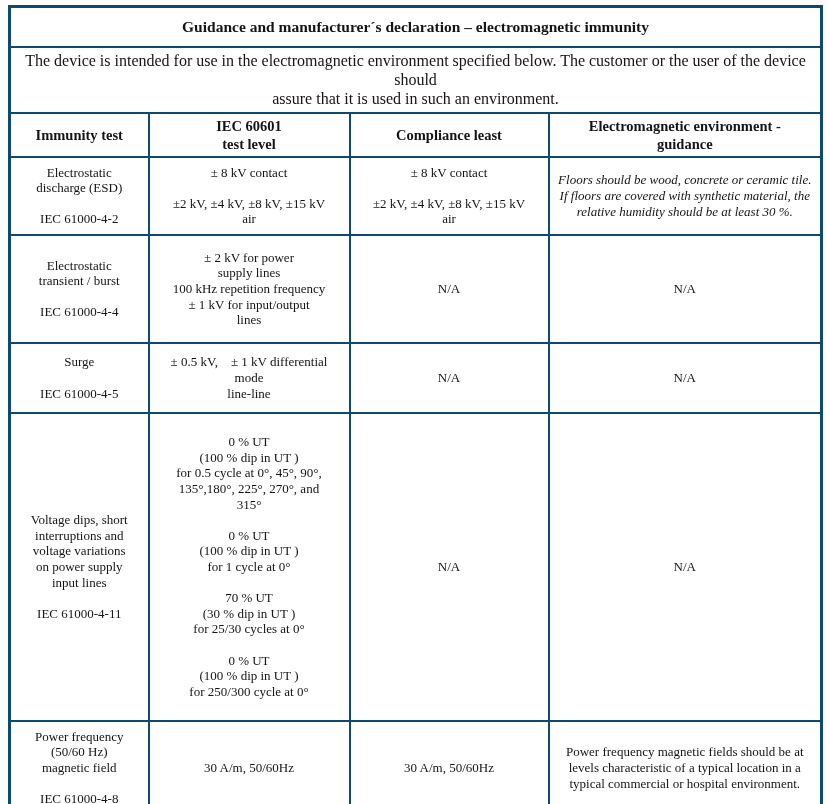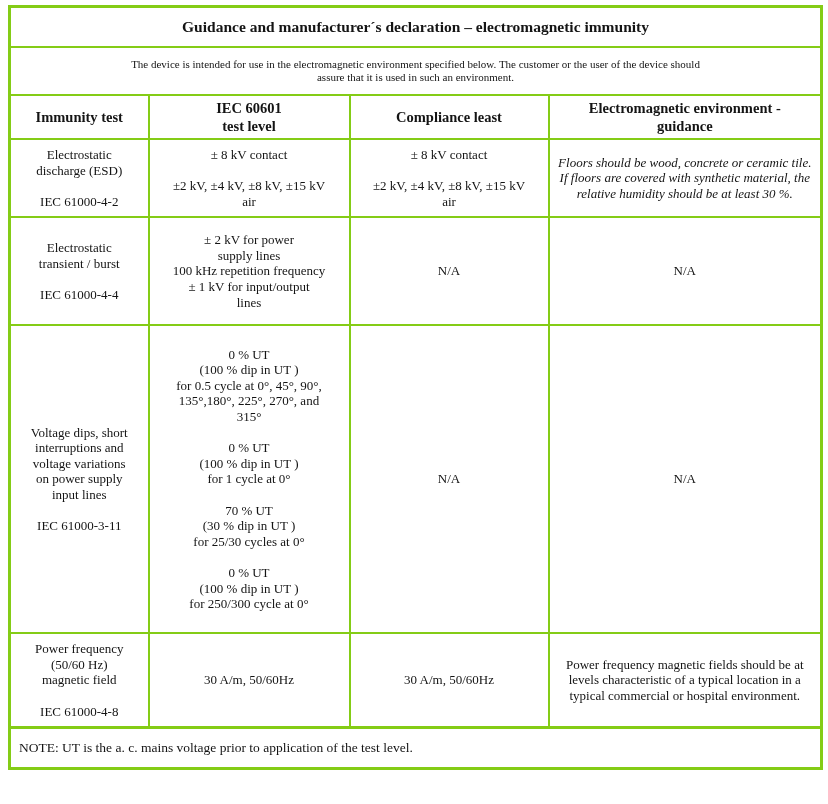--- a/index.html
+++ b/index.html
@@ -16,21 +16,21 @@
     font-family: "Liberation Serif", "DejaVu Serif", serif;
     color: #141414;
   }
   table.emc {
     border-collapse: collapse;
     table-layout: fixed;
     width: 812px;
     background: #ffffff;
   }
   table.emc td {
-    border: 2px solid #84cc16;
+    border: 2px solid #0c4a6e;
     font-size: 13px;
     line-height: 1.2;
     text-align: center;
     vertical-align: middle;
     padding: 3px 6px;
     white-space: pre-line;
     overflow: hidden;
   }
   
   col.c1 { width: 139px; }
@@ -39,21 +39,21 @@
   col.c4 { width: 273px; }
 
   tr.title-row td {
     border-width: 3px 3px 2px 3px;
     font-weight: bold;
     font-size: 15.5px;
     height: 32px;
   }
   tr.intro-row td {
     border-width: 2px 3px 2px 3px;
-    font-size: 11px;
+    font-size: 16px;
     height: 40px;
   }
   tr.header-row td {
     font-weight: bold;
     font-size: 14.5px;
     line-height: 1.25;
     height: 36px;
   }
   tr.header-row td.first, tr.body-row td.first { border-left-width: 3px; font-family: Liberation Serif, serif; }
   tr.header-row td.last,  tr.body-row td.last  { border-right-width: 3px; }
@@ -138,29 +138,39 @@
 IEC 61000-4-4</td>
         <td>± 2 kV for power
 supply lines
 100 kHz repetition frequency
 ± 1 kV for input/output
 lines</td>
         <td>N/A</td>
         <td class="last">N/A</td>
       </tr>
 
+      <tr class="body-row r-surge">
+        <td class="first">Surge
+
+IEC 61000-4-5</td>
+        <td>± 0.5 kV,&nbsp;&nbsp;&nbsp; ± 1 kV differential
+mode
+line-line</td>
+        <td>N/A</td>
+        <td class="last">N/A</td>
+      </tr>
 
       <tr class="body-row r-dips">
         <td class="first">Voltage dips, short
 interruptions and
 voltage variations
 on power supply
 input lines
 
-IEC 61000-3-11</td>
+IEC 61000-4-11</td>
         <td class="left-block">0 % UT
 (100 % dip in UT )
 for 0.5 cycle at 0°, 45°, 90°,
 135°,180°, 225°, 270°, and
 315°
 
 0 % UT
 (100 % dip in UT )
 for 1 cycle at 0°
 

